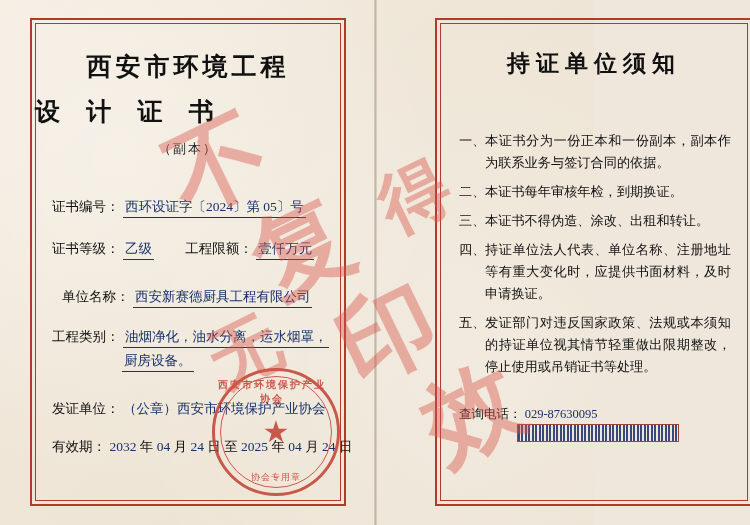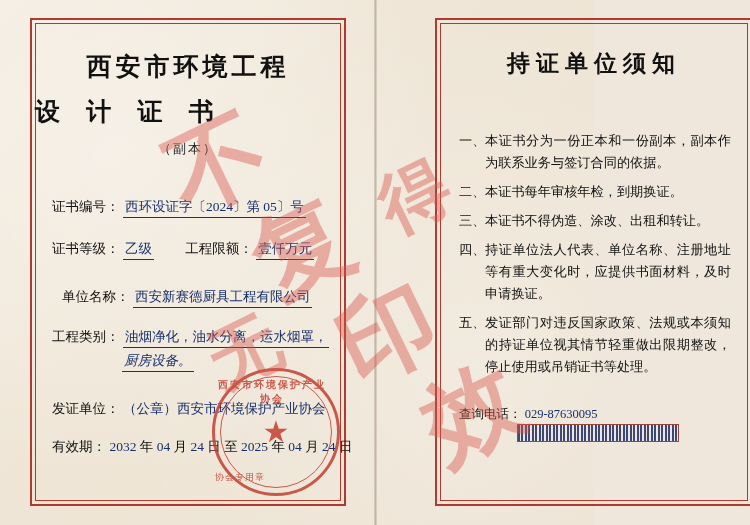--- a/index.html
+++ b/index.html
@@ -103,21 +103,21 @@
   }
   .seal .star{
     position:absolute;left:50%;top:50%;transform:translate(-50%,-50%);
     font-size:30px;line-height:1;color:#c0392b;
   }
   .seal .arc{
     position:absolute;left:0;right:8px;top:7px;text-align:center;
     font-size:10px;letter-spacing:2px;color:#c0392b;font-weight:bold;
   }
   .seal .bottom{
-    position:absolute;left:0;right:0;bottom:9px;
+    position:absolute;left:0;right:0;bottom:9px;text-align:center;
     font-size:9px;letter-spacing:1px;color:#c0392b;
   }
   .seal-left{left:212px;top:368px;width:122px;height:122px;}
 
   
   .watermark{
     position:absolute;left:150px;top:90px;width:470px;height:360px;
     pointer-events:none;
   }
   .watermark span{
@@ -163,21 +163,21 @@
 
     <div class="field" style="left:62px;top:288px;">
       <span class="label">单位名称：</span>
       <span class="value ul">西安新赛德厨具工程有限公司</span>
     </div>
 
     <div class="field" style="left:52px;top:328px;">
       <span class="label">工程类别：</span>
       <span class="value ul">油烟净化，油水分离，运水烟罩，</span>
     </div>
-    <div class="field" style="left:122px;top:352px;font-style:italic;">
+    <div class="field" style="left:122px;top:352px;">
       <span class="value ul">厨房设备。</span>
     </div>
 
     <div class="field" style="left:52px;top:400px;">
       <span class="label">发证单位：</span>
       <span class="value">（公章）西安市环境保护产业协会</span>
     </div>
 
     <div class="field" style="left:52px;top:438px;">
       <span class="label">有效期：</span>

